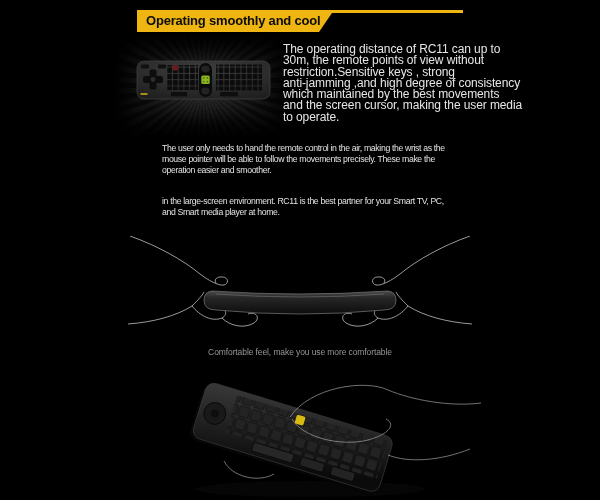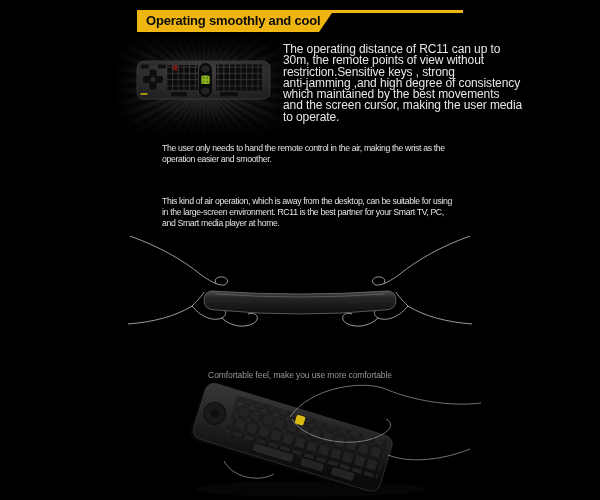--- a/index.html
+++ b/index.html
@@ -47,21 +47,21 @@
   .para-1{top:143px;}
   .para-2{top:196px;}
   .tline{white-space:nowrap;}
 
   
   .hands-fig{left:128px;top:236px;width:344px;height:107px;}
 
   
   .caption{
     left:138px;top:347px;width:324px;text-align:center;
-    color:#979797;font-size:8.5px;letter-spacing:-0.1px;margin-top:23px;
+    color:#979797;font-size:8.5px;letter-spacing:-0.1px;
   }
 
   
   .kb-fig{left:150px;top:377px;width:332px;height:122px;}
 </style>
 </head>
 <body>
 
 <div class="abs banner-line"></div>
 <div class="abs banner">
@@ -118,25 +118,25 @@
   <div class="tline">30m, the remote points of view without</div>
   <div class="tline">restriction.Sensitive keys , strong</div>
   <div class="tline">anti-jamming ,and high degree of consistency</div>
   <div class="tline">which maintained by the best movements</div>
   <div class="tline">and the screen cursor, making the user media</div>
   <div class="tline">to operate.</div>
 </div>
 
 <div class="abs para para-1">
   <div class="tline">The user only needs to hand the remote control in the air, making the wrist as the</div>
+  <div class="tline">mouse pointer will be able to follow the movements precisely. These make the</div>
   <div class="tline">operation easier and smoother.</div>
 </div>
 
 <div class="abs para para-2">
-  <div class="tline">This kind of air operation, which is away from the desktop, can be suitable for using</div>
   <div class="tline">in the large-screen environment. RC11 is the best partner for your Smart TV, PC,</div>
   <div class="tline">and Smart media player at home.</div>
 </div>
 
 <div class="abs hands-fig">
   <svg width="344" height="107" viewBox="0 0 344 107">
     <defs>
       <linearGradient id="barg" x1="0" y1="0" x2="0" y2="1">
         <stop offset="0" stop-color="#4c4c4c"></stop>
           <stop offset="0.3" stop-color="#262626"></stop>

